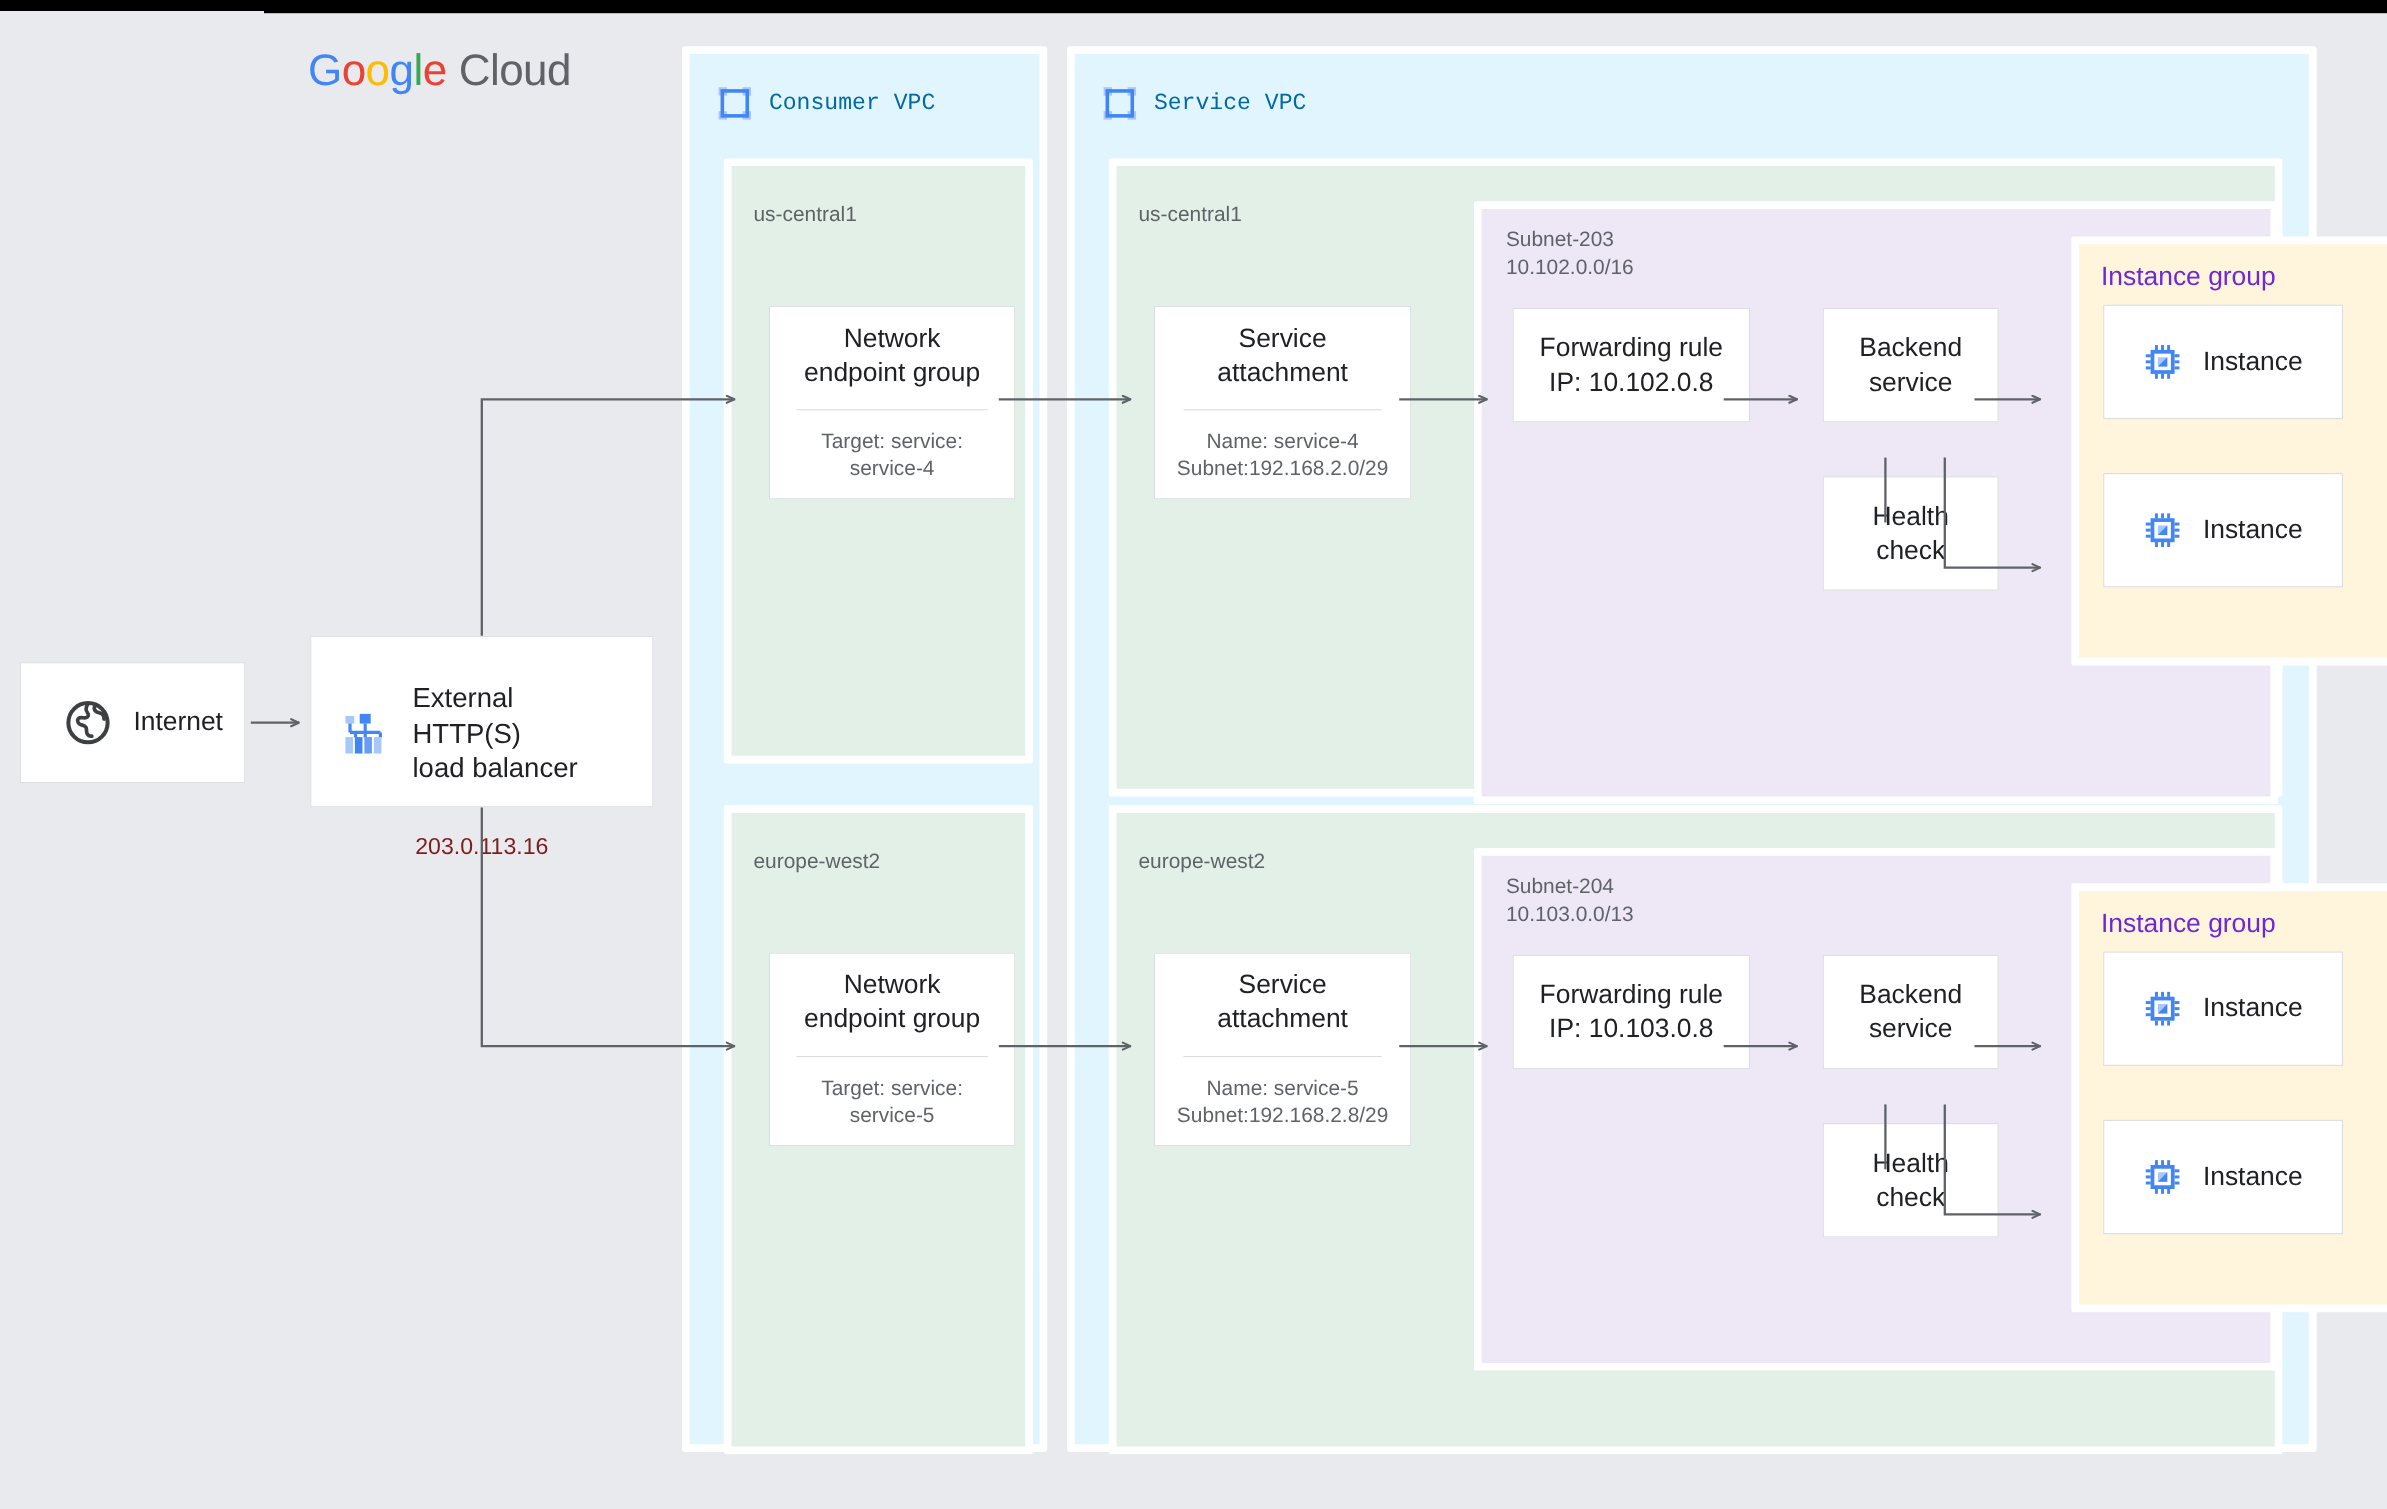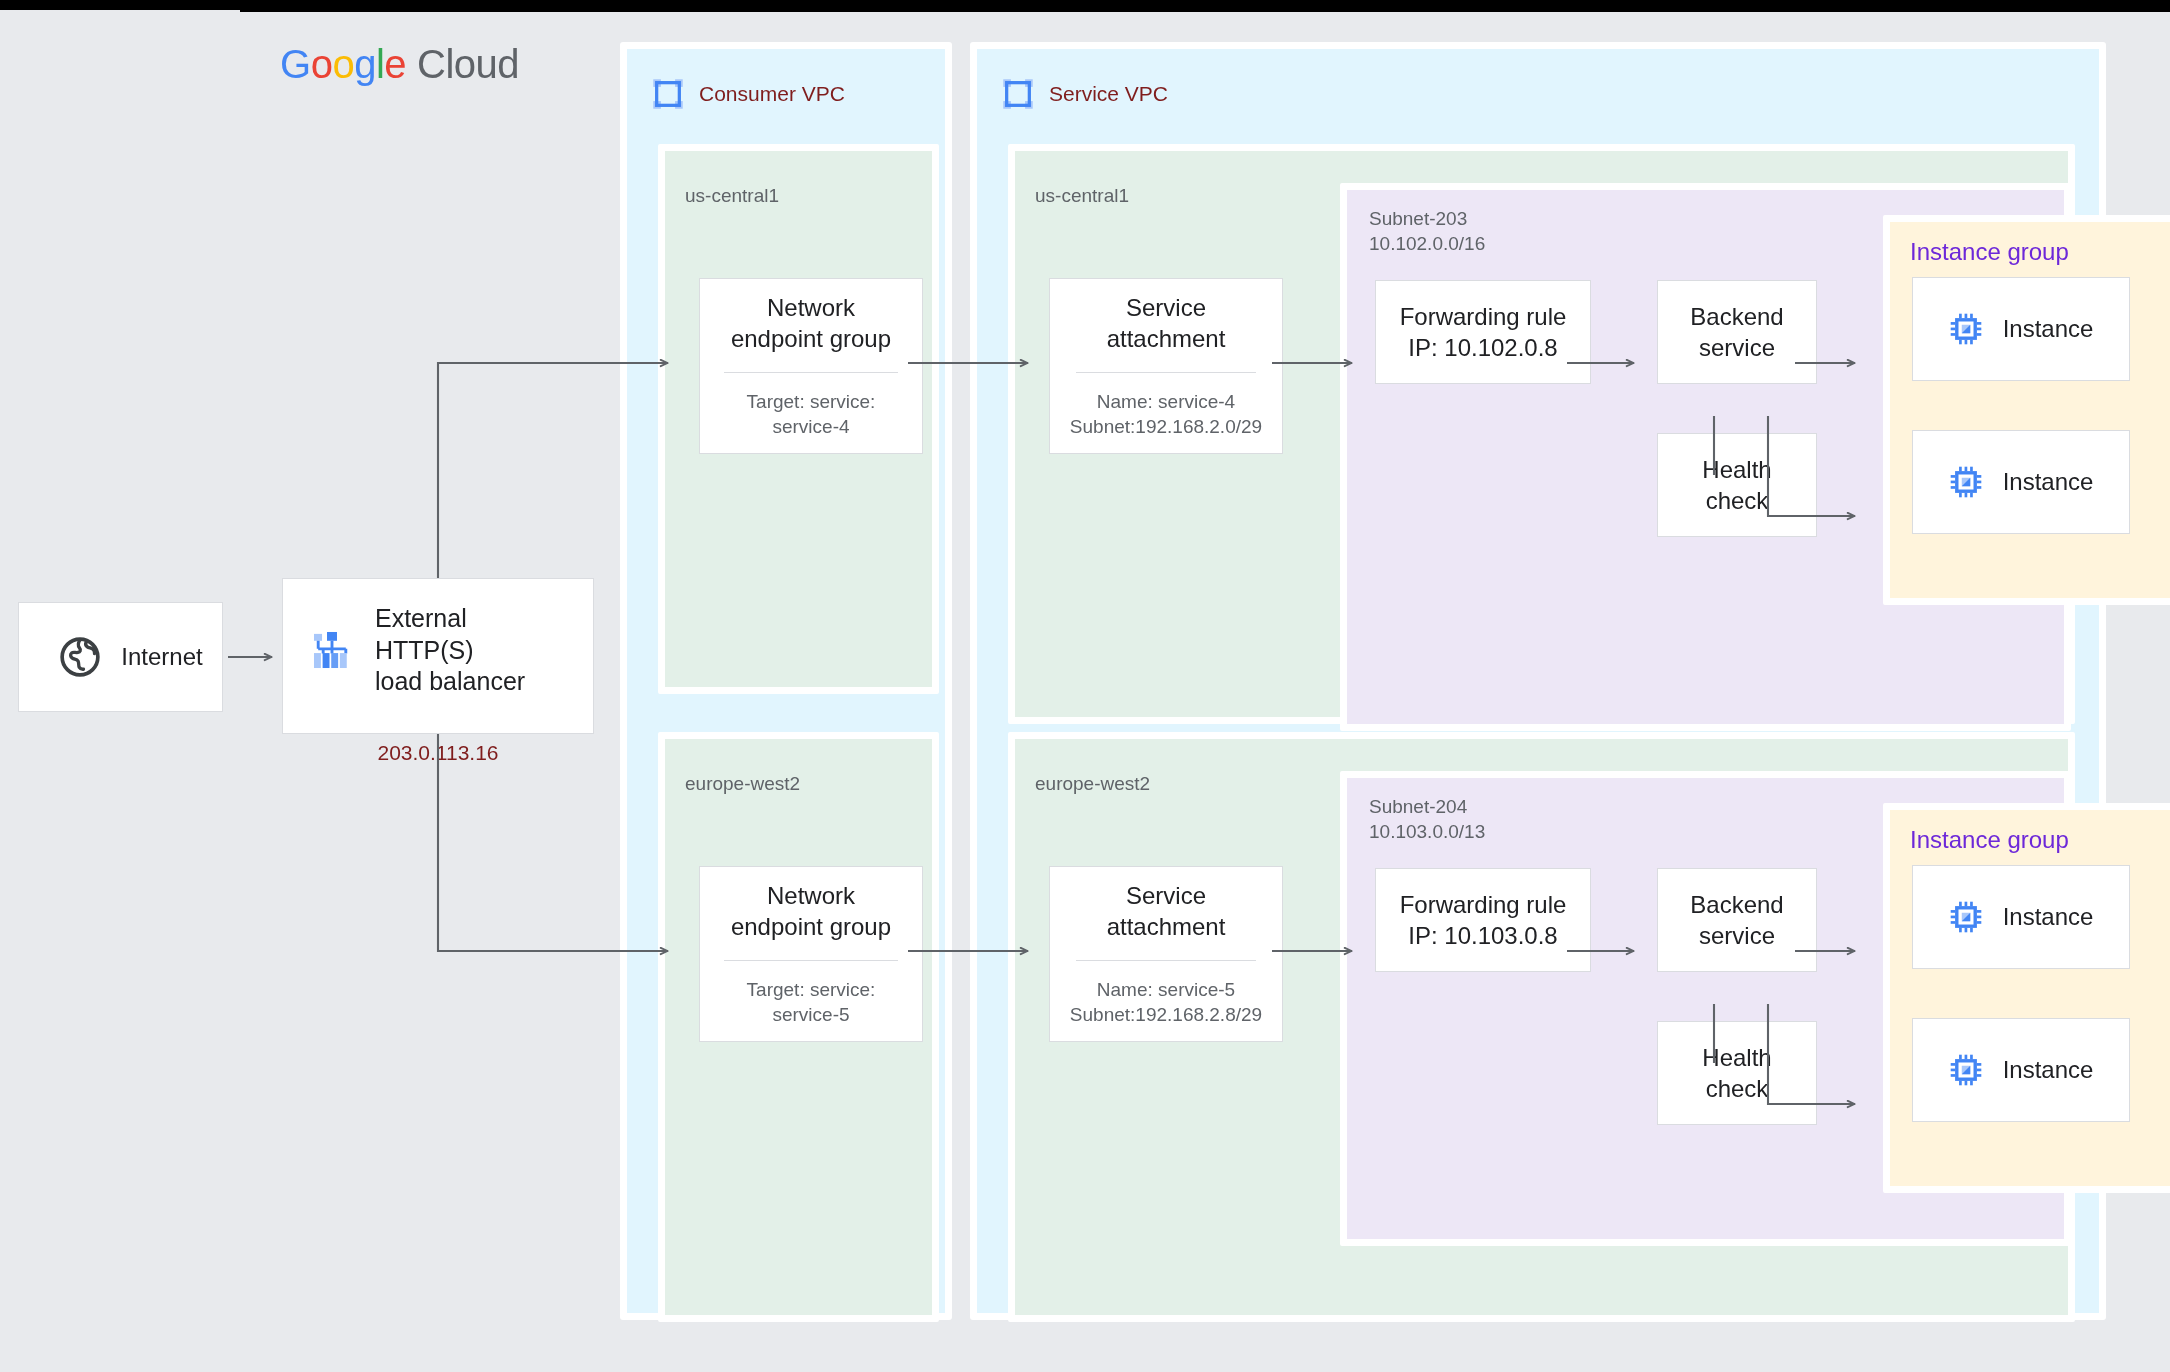--- a/index.html
+++ b/index.html
@@ -21,21 +21,21 @@
   #gc-logo { position:absolute; left:280px; top:42px; font-size:40px; letter-spacing:-0.5px;
              font-family:"Liberation Sans", sans-serif; white-space:nowrap; }
   #gc-logo .l { font-weight:400; }
   #gc-logo .cloud { color:#5f6368; margin-left:11px; }
 
   
   .vpc {
     position:absolute; background:#e1f5fe; border:7px solid #fff; border-radius:3px;
   }
   .vpc-hdr { position:absolute; left:24px; top:28px; display:flex; align-items:center; gap:14px; }
-  .vpc-hdr .lbl { font-size:21px; color:#7f1d1d; white-space:nowrap; }
+  .vpc-hdr .lbl { font-size:21px; color:#0369a1; white-space:nowrap;font-family:Liberation Mono, monospace; }
 
   .region {
     position:absolute; background:#e3f0e8; border:7px solid #fff; border-radius:2px;
   }
   .region-lbl { position:absolute; left:20px; top:14px; font-size:19px; color:#5f6368; white-space:nowrap;margin-top:20px; }
 
   .subnet {
     position:absolute; background:#ede7f6; border:7px solid #fff; border-radius:2px;
   }
   .subnet-lbl { position:absolute; left:22px; top:16px; font-size:19px; color:#5f6368; line-height:1.32; white-space:nowrap; }
@@ -51,21 +51,21 @@
     display:flex; flex-direction:column; align-items:center; justify-content:center;
   }
   .card .title { font-size:24px; color:#202124; text-align:center; line-height:1.3; }
   .card .rule { width:78%; height:1px; background:#dadce0; margin:17px 0 16px; }
   .card .sub { font-size:19px; color:#5f6368; text-align:center; line-height:1.35; }
   .card.plain .title { margin:0; }
 
   .card.icon-card { flex-direction:row; gap:20px; justify-content:center; }
   .card.icon-card .title { font-size:24px; }
 
-  .lb-card { align-items:stretch; justify-content:flex-start; padding:24px 26px 0; }
+  .lb-card { align-items:stretch; justify-content:flex-start; padding:41px 26px 0; }
   .lb-top { display:flex; align-items:center; gap:20px; }
   .lb-name { font-size:25px; color:#202124; line-height:1.26; }
   .lb-rule { height:1px; background:#dadce0; margin:21px 2px 0; }
   .lb-ip { font-size:21px; color:#7f1d1d; text-align:center; margin-top:22px; }
 
   
   #wires { position:absolute; left:0; top:0; width:2170px; height:1372px; pointer-events:none; }
 </style>
 </head>
 <body>

